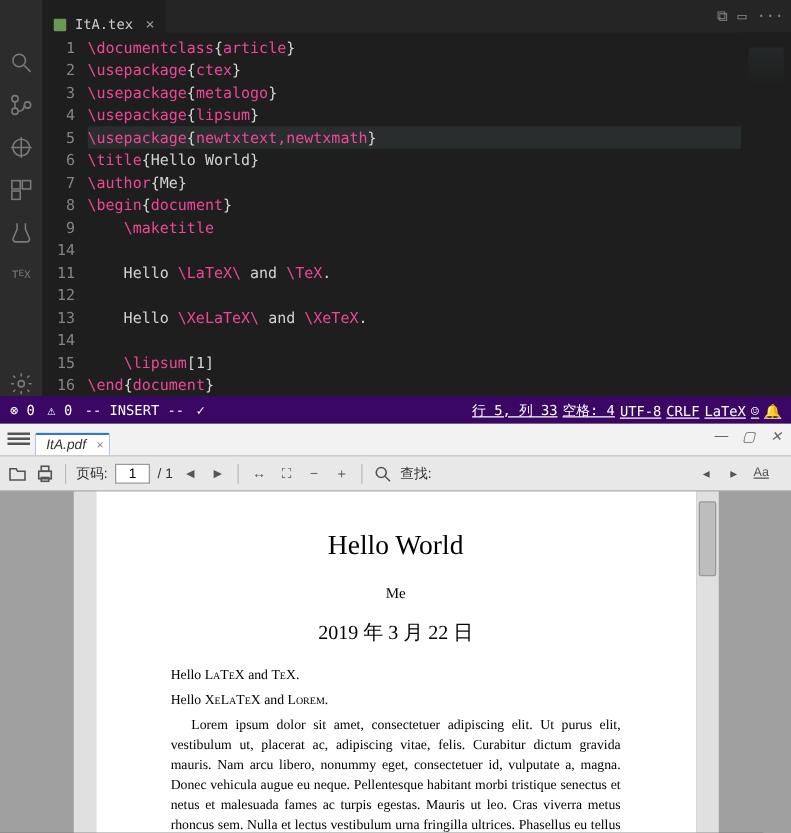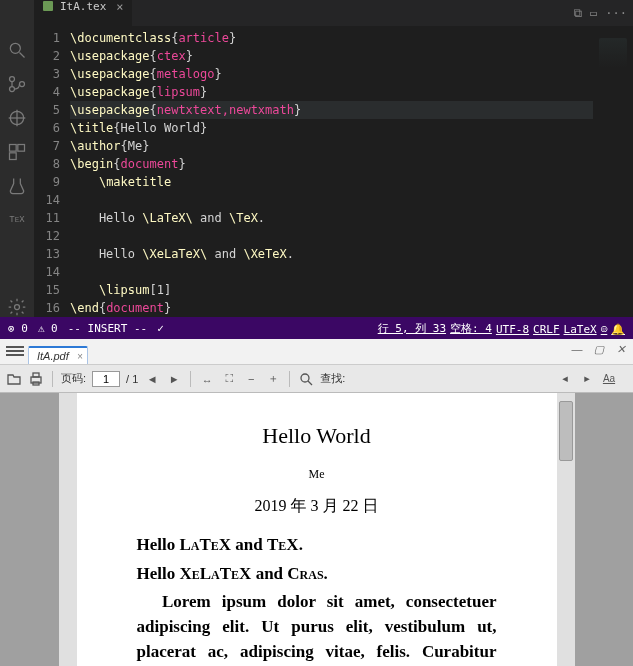--- a/index.html
+++ b/index.html
@@ -9,33 +9,33 @@
   
   .vscode { display: flex; flex: 0 0 326px; flex-direction: column; background: #1e1e1e; color: #d4d4d4; }
   .vscode-main { display: flex; flex: 1; min-height: 0; }
   .activity-bar { width: 34px; background: #2c2c2c; display: flex; flex-direction: column; align-items: center; padding-top: 6px; gap: 14px; }
   .activity-bar .ab-icon { width: 20px; height: 20px; display:flex; align-items:center; justify-content:center; color:#7a7a7a; }
   .activity-bar .ab-icon svg { stroke:#7a7a7a; fill:none; stroke-width:1.5; }
   .activity-bar .settings-spacer { flex:1; }
 
   .editor-col { flex:1; display:flex; flex-direction:column; min-width:0; }
   .tabs-row { height:26px; background:#252526; display:flex; align-items:center; }
-  .tab { height:26px; background:#1e1e1e; display:flex; align-items:flex-start; padding:0 8px; font-size:11px; color:#ccc; gap:6px; border-right:1px solid #252526;}
+  .tab { height:26px; background:#1e1e1e; display:flex; align-items:flex-end; padding:0 8px; font-size:11px; color:#ccc; gap:6px; border-right:1px solid #252526;}
   .tab-icon { width:12px; height:12px; display:flex; align-items:center; justify-content:center; }
   .tab-icon svg { fill:#6b9955; }
   .tab-close { color:#999; font-size:12px; margin-left:4px; }
   .tabs-spacer { flex:1; }
   .tab-actions { display:flex; gap:8px; padding-right:6px; color:#888; font-size:12px; }
   .minimap { width:40px; background:#1e1e1e; position:relative; }
   .minimap-blob { position:absolute; top:12px; left:6px; width:28px; height:30px; background:linear-gradient(#324040,#1e1e1e); opacity:0.3; border-radius:2px;}
   .editor-body { flex:1; display:flex; font-size:12px; line-height:18px; }
   .gutter { width:36px; text-align:right; padding-right:10px; color:#858585; background:#1e1e1e; user-select:none; padding-top:3px;}
   .code { flex:1; white-space:pre; padding-top:3px; overflow:hidden;}
   .code .l5hl { background:#2a2d2e; display:inline-block; width:100%; }
-  .tk-cmd { color:#fef9c3; }
+  .tk-cmd { color:#ec4899; }
   .tk-str { color:#ec4899; }
   .tk-txt { color:#d4d4d4; }
   .tk-brace { color:#d4d4d4; }
 
   .status-bar { height:22px; background:#3b0764; color:#fff; font-size:11px; display:flex; align-items:center; padding:0 8px; gap:10px; }
   .status-bar .left { display:flex; align-items:center; gap:10px; }
   .status-bar .right { margin-left:auto; display:flex; align-items:flex-end; gap:4px;text-decoration:underline; }
   .status-bar .sb-item { display:flex; align-items:center; gap:3px; white-space:nowrap; }
 
   
@@ -56,21 +56,21 @@
   .pdf-toolbar .zoom-area { margin-left:auto; display:flex; align-items:center; gap:6px; padding-right:10px;}
 
   .pdf-viewport { flex:1; display:flex; justify-content:center; overflow:hidden; background:#a0a0a0; position:relative;}
   .pdf-scroll-left { width:18px; background:#e0e0e0; }
   .pdf-scroll-right { width:18px; background:#e0e0e0; position:relative;}
   .pdf-scroll-thumb { position:absolute; left:2px; top:8px; width:14px; height:60px; background:#bdbdbd; border:1px solid #999; border-radius:2px;}
   .pdf-page { width:480px; background:#fff; margin-top:0; padding:20px 60px 40px 60px; font-family:"Times New Roman", serif; color:#000; }
   .pdf-title { text-align:center; font-size:22px; margin:10px 0 18px; }
   .pdf-author { text-align:center; font-size:12px; margin-bottom:14px;}
   .pdf-date { text-align:center; font-size:16px; margin-bottom:16px;}
-  .pdf-body p { font-size:17px; line-height:1.45; text-align:justify;font-weight:bold; }
+  .pdf-body p { font-size:11px; line-height:1.45; text-align:justify; }
   .pdf-body p.noin { margin-bottom:4px; }
   .pdf-body p.lips { text-indent:1.5em; }
   .smcap { font-variant:small-caps; }
 </style>
 </head>
 <body>
 
 <div class="vscode">
   <div class="vscode-main">
 
@@ -245,21 +245,21 @@
     <div class="pdf-scroll-left"></div>
     <div class="pdf-page">
       <div class="pdf-title">Hello World</div>
       <div class="pdf-author">Me</div>
       <div class="pdf-date">2019 年 3 月 22 日</div>
       <div class="pdf-body">
         <p class="noin">
           <span>Hello </span><span class="smcap">LaTeX</span><span> and </span><span class="smcap">TeX</span><span>.</span>
         </p>
         <p class="noin">
-          <span>Hello </span><span class="smcap">XeLaTeX</span><span> and </span><span class="smcap">Cras</span><span>.</span>
+          <span>Hello </span><span class="smcap">XeLaTeX</span><span> and </span><span class="smcap">Lorem</span><span>.</span>
         </p>
         <p class="lips">Lorem ipsum dolor sit amet, consectetuer adipiscing elit. Ut purus elit, vestibulum ut, placerat ac, adipiscing vitae, felis. Curabitur dictum gravida mauris. Nam arcu libero, nonummy eget, consectetuer id, vulputate a, magna. Donec vehicula augue eu neque. Pellentesque habitant morbi tristique senectus et netus et malesuada fames ac turpis egestas. Mauris ut leo. Cras viverra metus rhoncus sem. Nulla et lectus vestibulum urna fringilla ultrices. Phasellus eu tellus sit amet tortor gravida placerat. Integer sapien est, iaculis in, pretium quis, viverra ac, nunc. Praesent eget sem vel leo ultrices bibendum. Aenean faucibus. Morbi dolor nulla, malesuada eu, pulvinar at, mollis ac, nulla. Curabitur auctor semper nulla. Donec varius orci eget risus. Duis nibh mi, congue eu, accumsan eleifend, sagittis quis, diam. Duis eget orci sit amet orci dignissim rutrum.</p>
       </div>
     </div>
     <div class="pdf-scroll-right">
         <div class="pdf-scroll-thumb"></div>
       </div>
 
   </div>
 </div>

